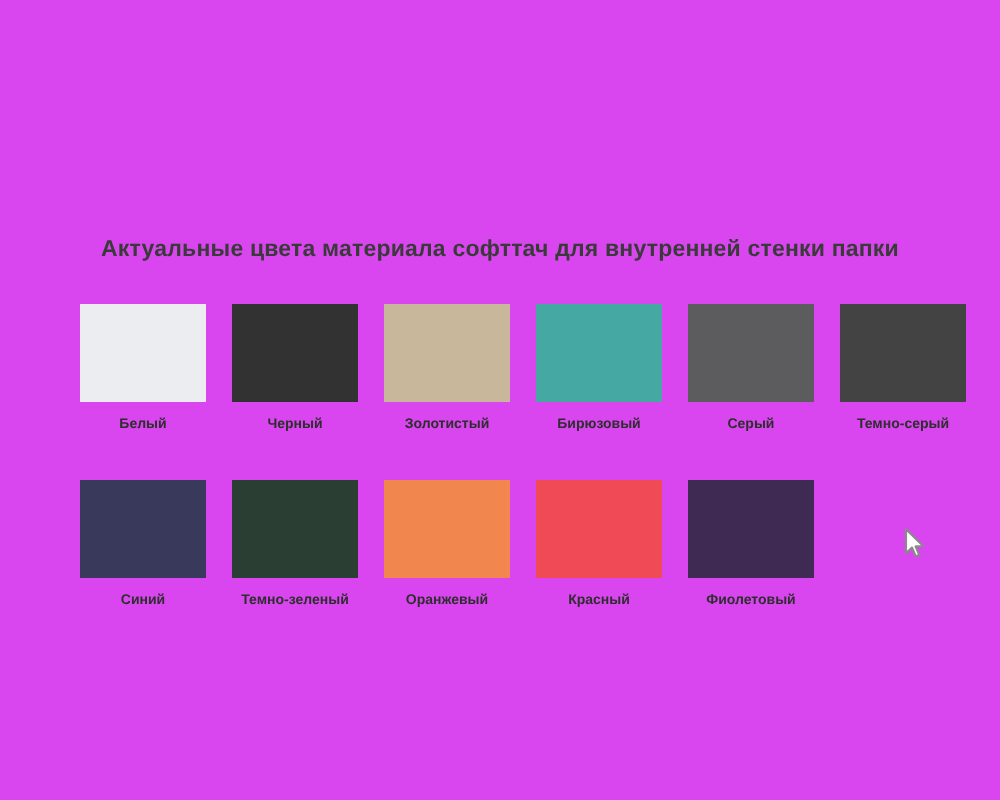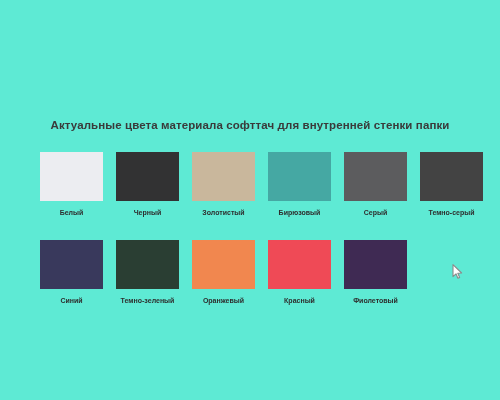--- a/index.html
+++ b/index.html
@@ -10,21 +10,21 @@
     width: 500px;
     height: 400px;
     background: #ffffff;
     font-family: "Liberation Sans", sans-serif;
     overflow: hidden;
     position: relative;
   }
   #page {
     position: absolute;
     inset: 0;
-    background: #5eead4;
+    background: #d946ef;
   }
   .page-title {
     position: absolute;
     left: 0;
     right: 0;
     top: 119px;
     text-align: center;
     font-size: 11.5px;
     font-weight: bold;
     color: #3a3a3a;

